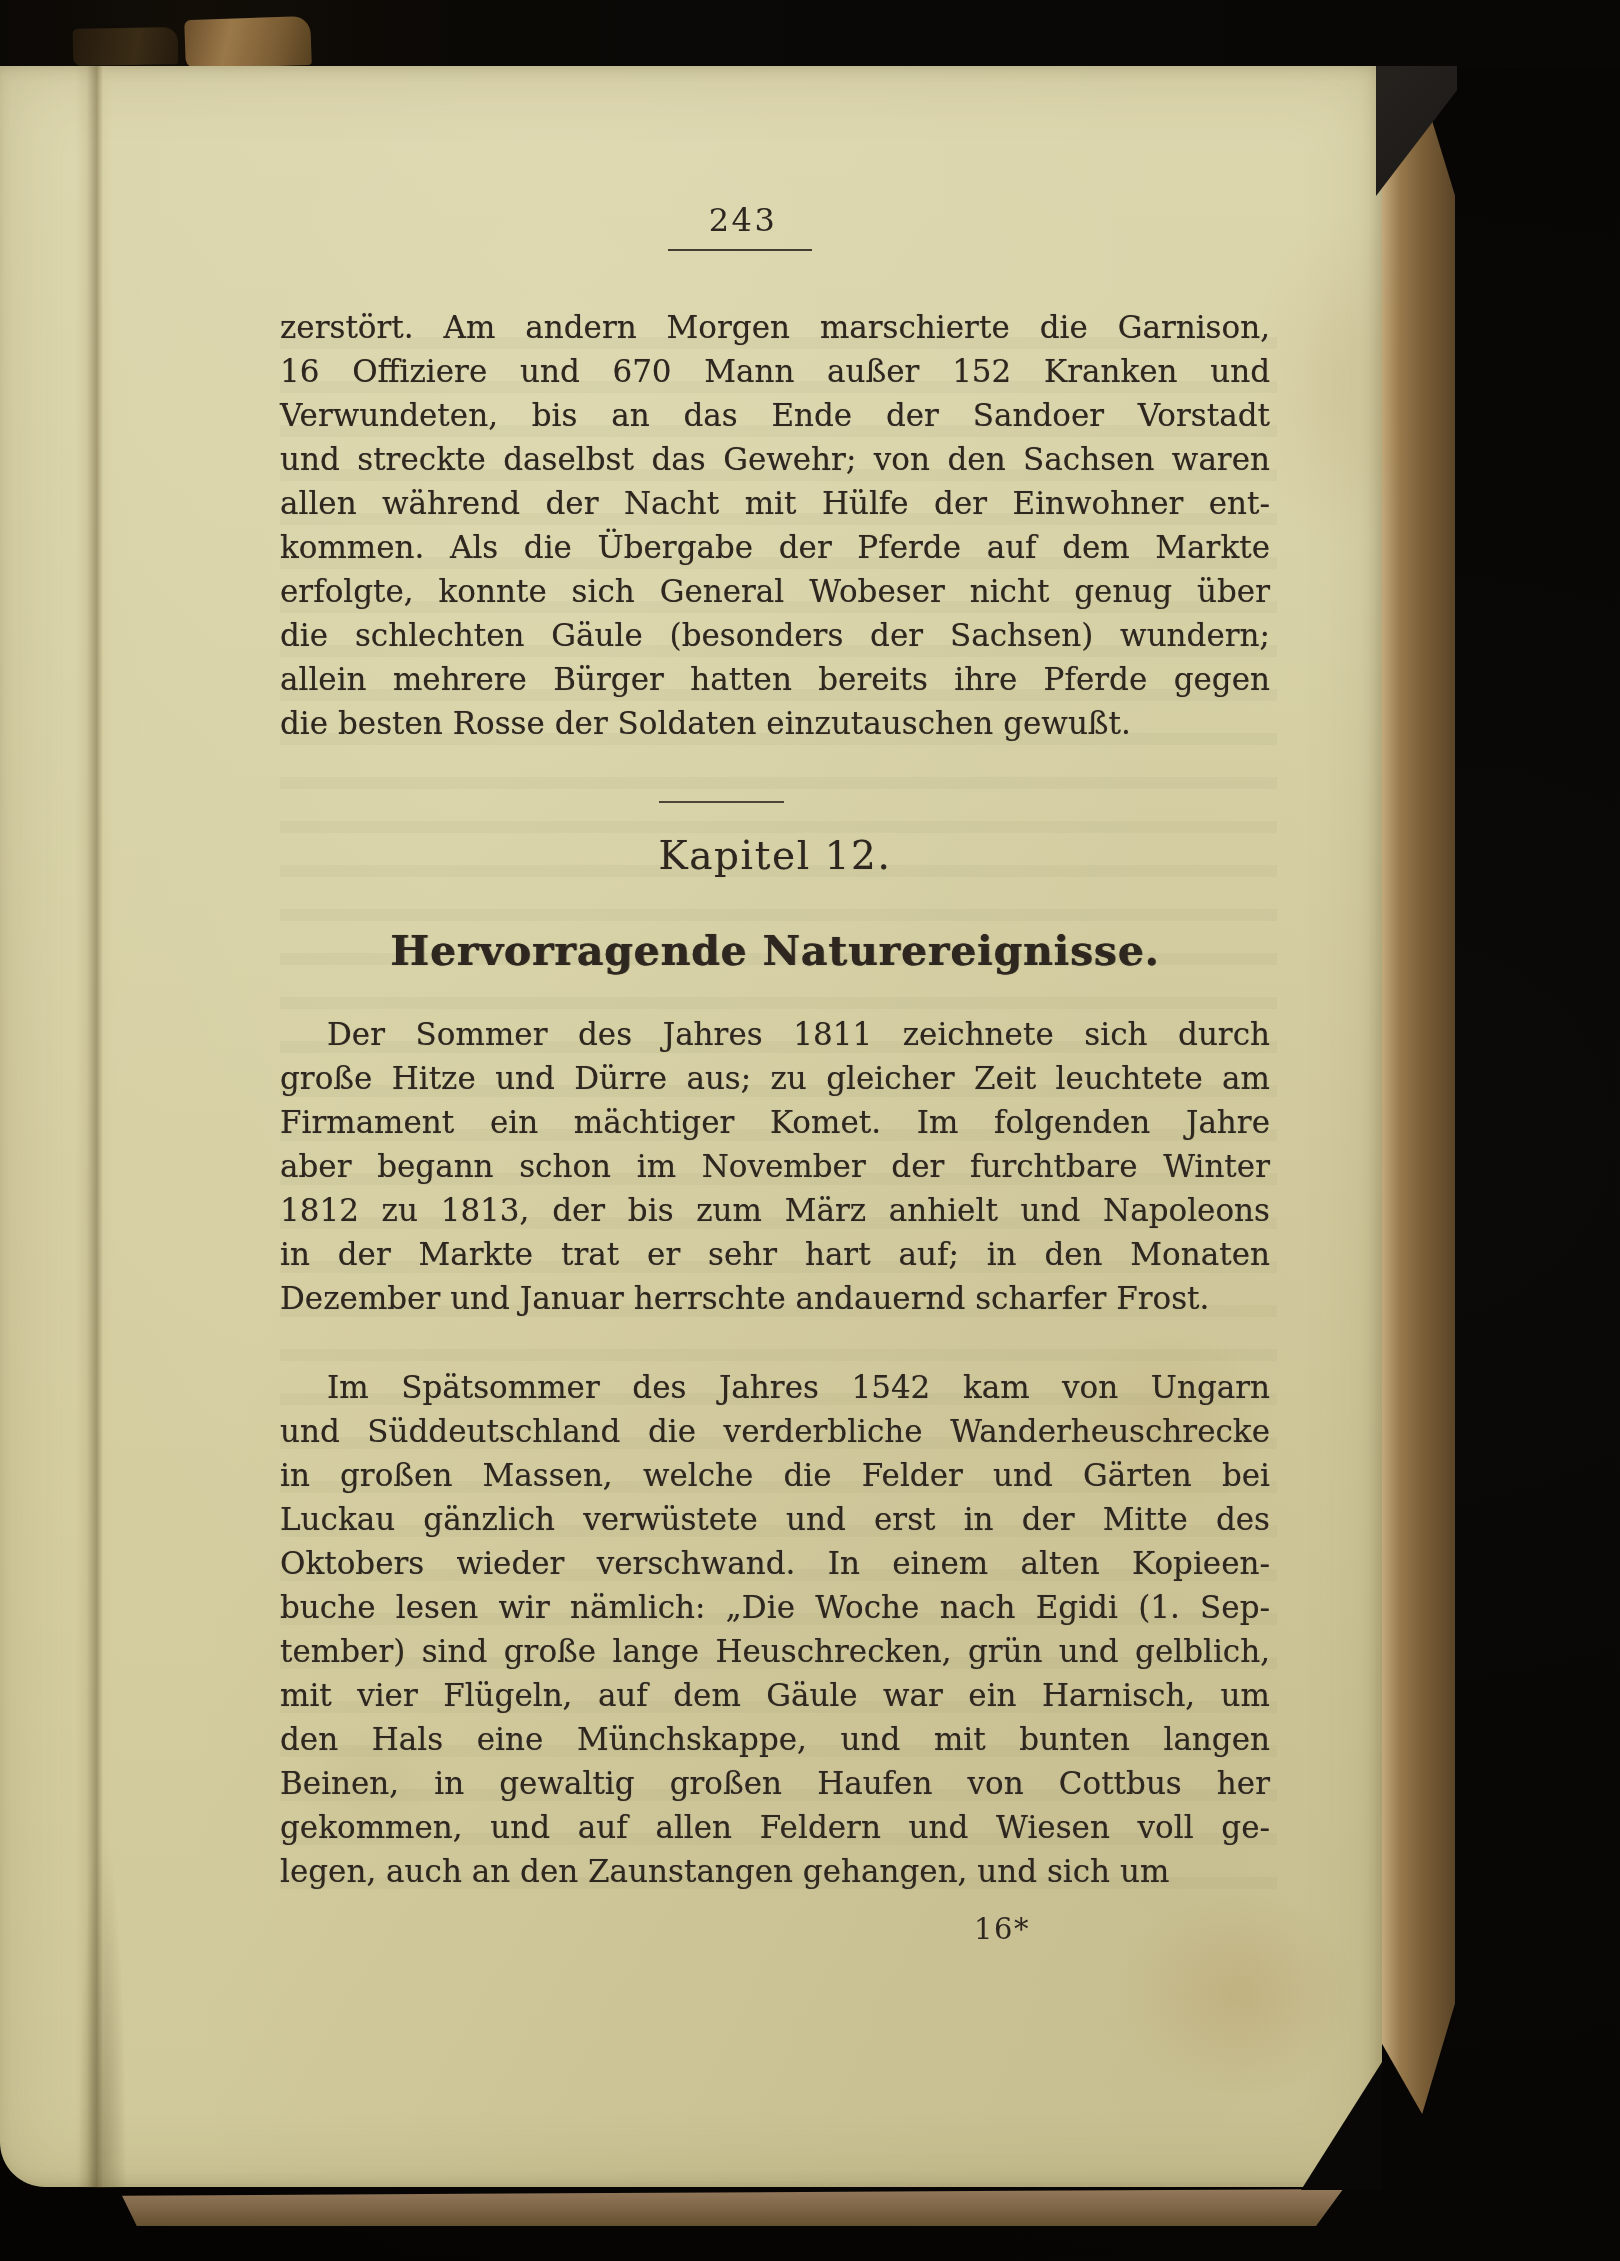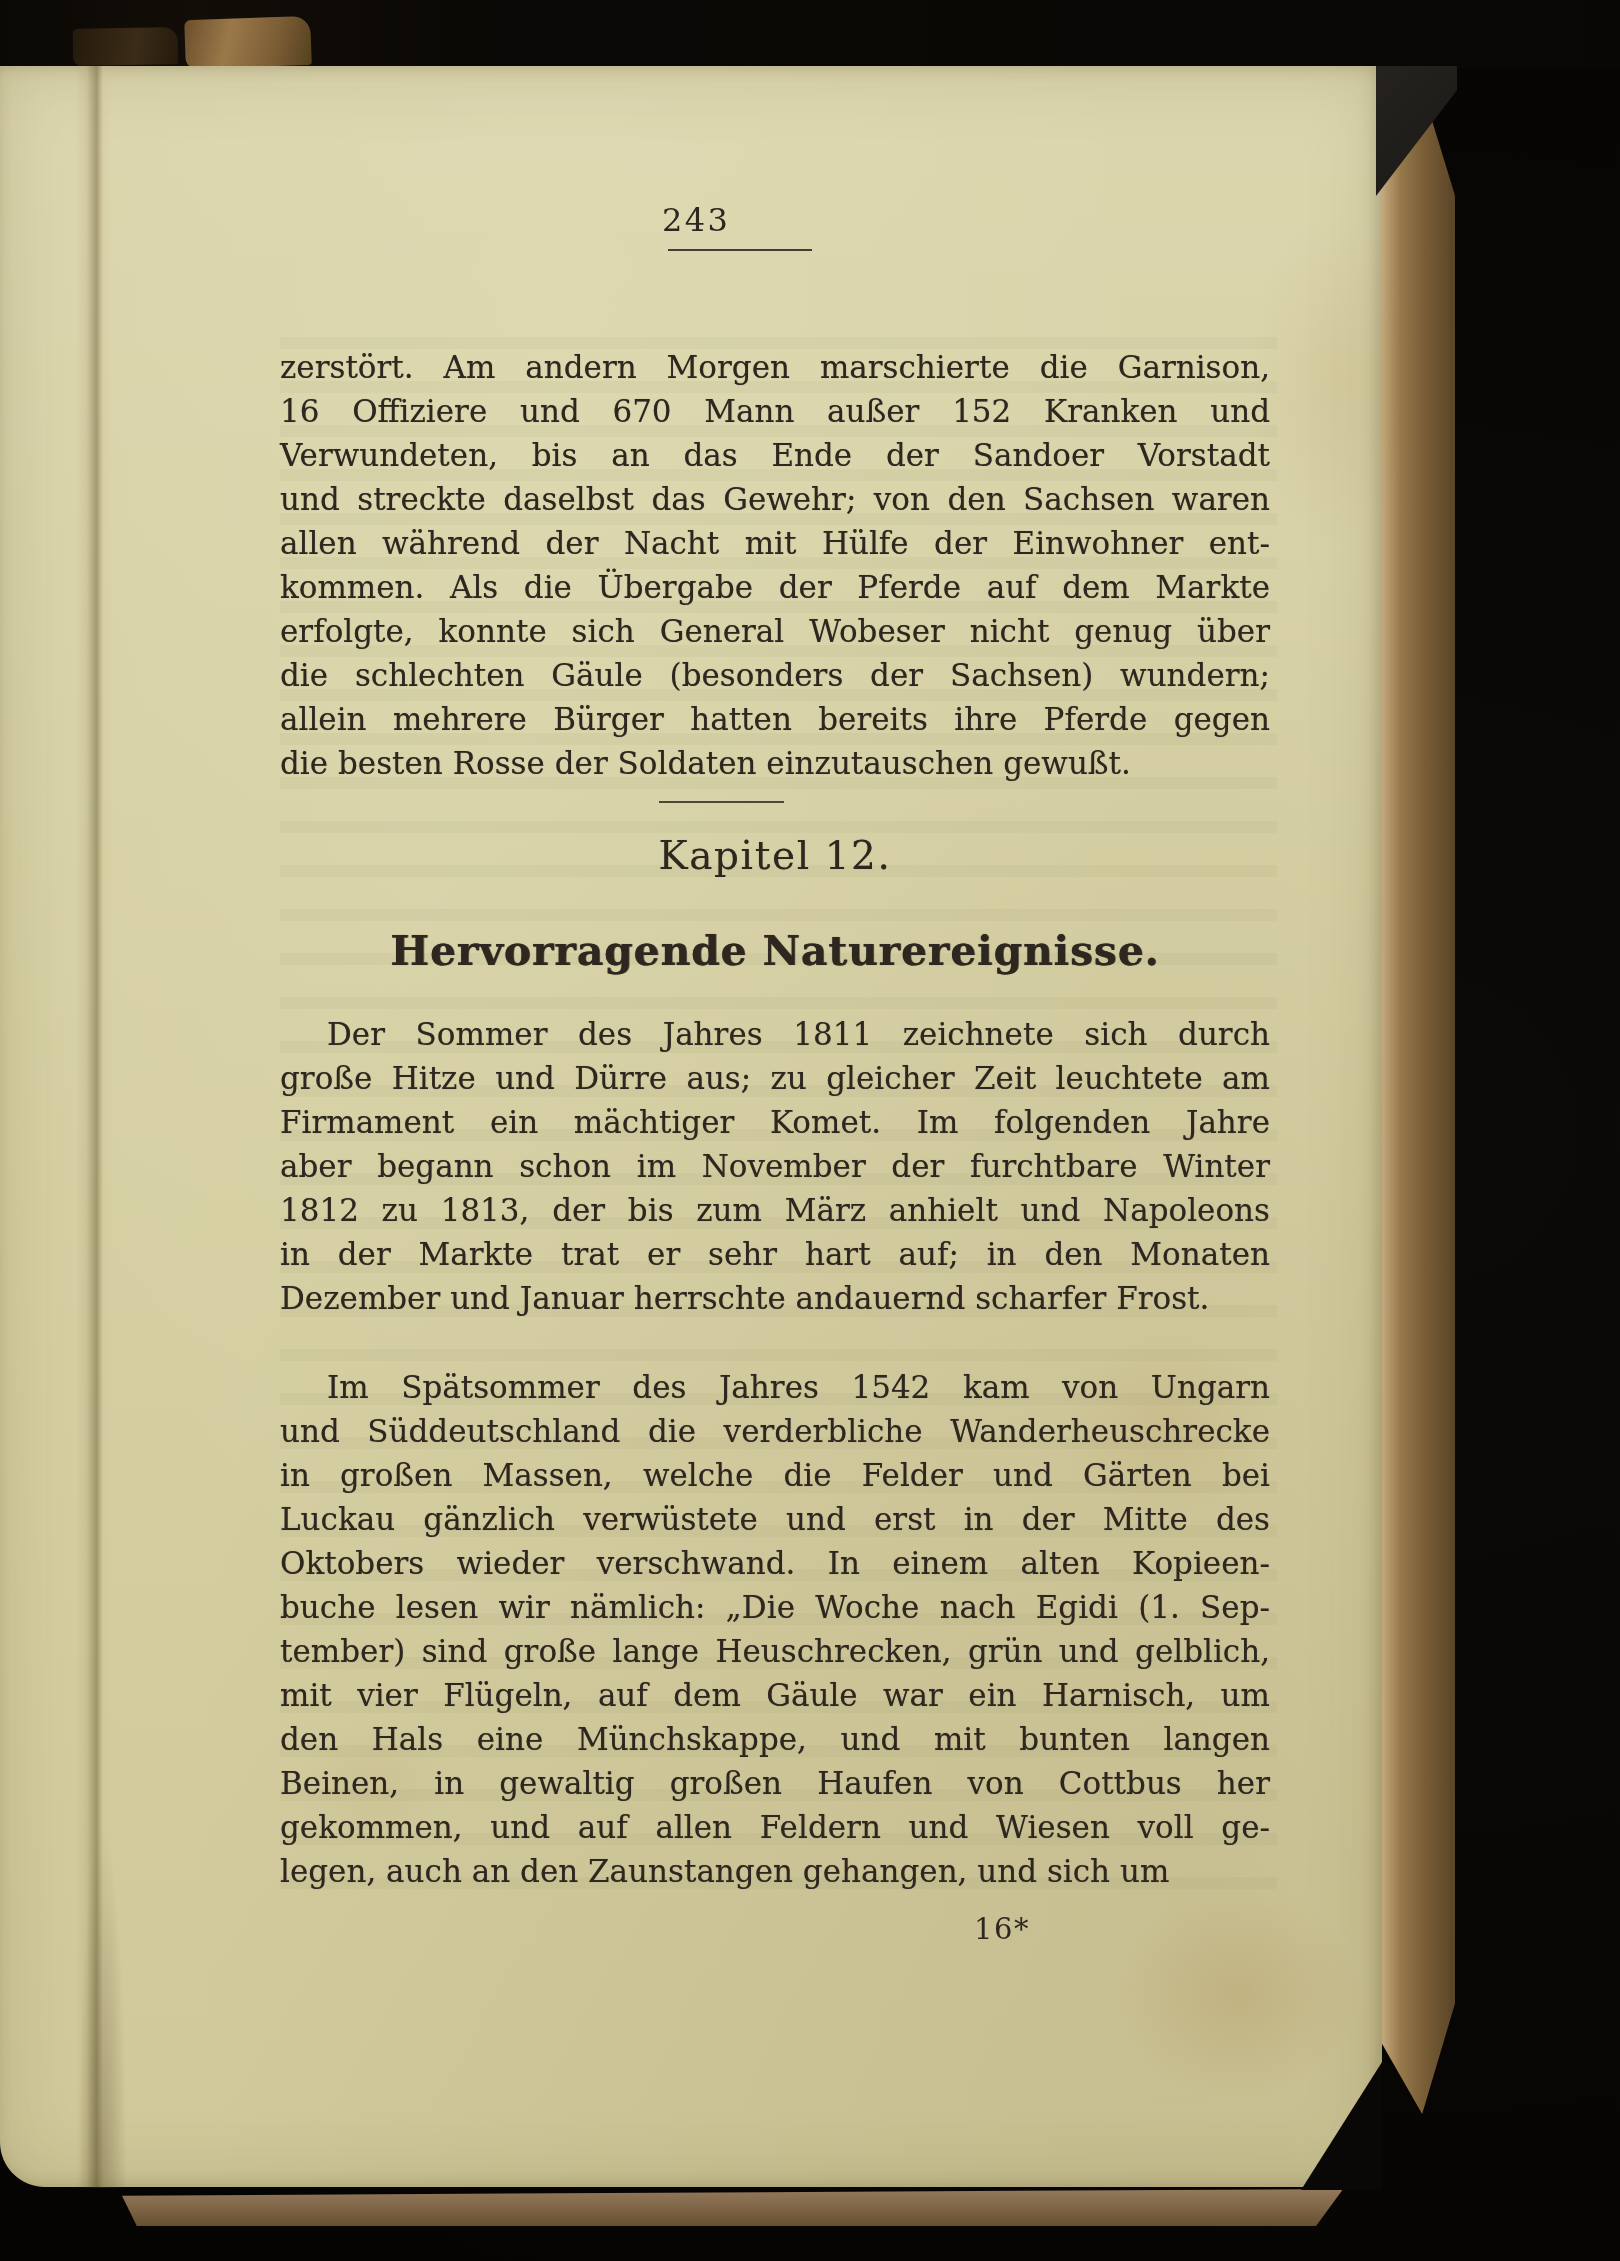--- a/index.html
+++ b/index.html
@@ -83,35 +83,35 @@
     position:absolute;left:280px;top:308px;width:997px;height:1588px;
     background:repeating-linear-gradient(180deg,
       rgba(0,0,0,0) 0px, rgba(0,0,0,0) 29px,
       rgba(100,105,58,0.055) 29px, rgba(100,105,58,0.055) 41px,
       rgba(0,0,0,0) 41px, rgba(0,0,0,0) 44px);
   }
   
   .ink{color:#2e2720;}
   .pagenum{
     position:absolute;left:662px;top:201px;width:162px;
-    font-size:32px;letter-spacing:2.4px;
+    text-align:center;font-size:32px;letter-spacing:2.4px;
   }
   .pagenum-rule{
     position:absolute;left:668px;top:249px;width:144px;height:2.4px;
     background:#2e2720;opacity:.88;
   }
   .para{
     position:absolute;left:280px;width:990px;
     font-size:31px;line-height:44px;
     text-shadow:0 0 0.8px rgba(46,39,32,0.45);
   }
   .para .tline{text-align:justify;text-align-last:justify;white-space:normal;}
   .para .tline:last-child{text-align-last:left;}
   .para.indent .tline:first-child{text-indent:47px;}
-  #para1{top:305px;margin-top:40px;}
+  #para1{top:305px;}
   #para2{top:1012px;}
   #para3{top:1365px;}
   .chapter-rule{
     position:absolute;left:659px;top:801px;width:125px;height:2.4px;
     background:#2e2720;opacity:.82;
   }
   .kicker{
     position:absolute;left:280px;top:833px;width:990px;
     text-align:center;font-size:39px;letter-spacing:1.6px;
     text-shadow:0 0 0.8px rgba(46,39,32,0.4);

